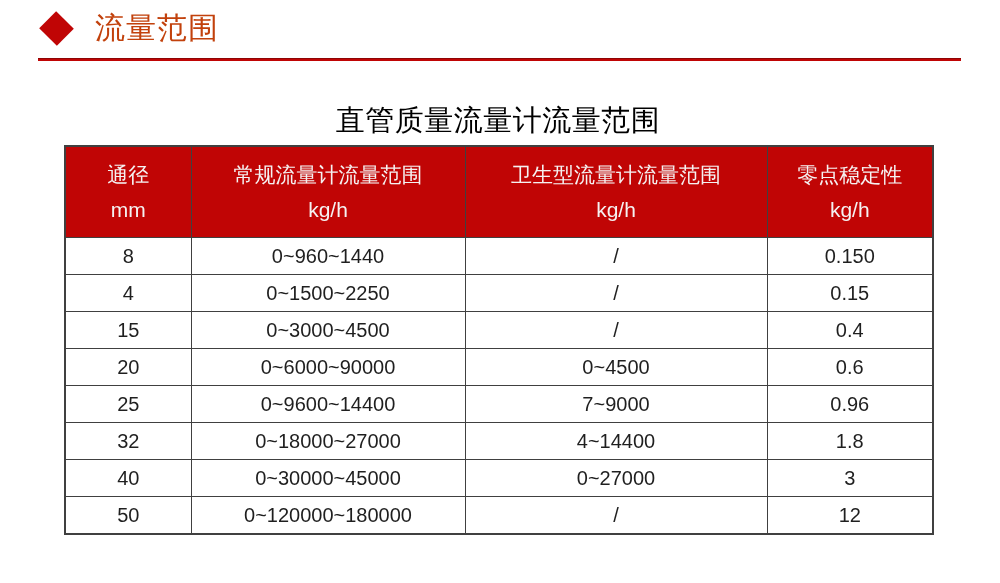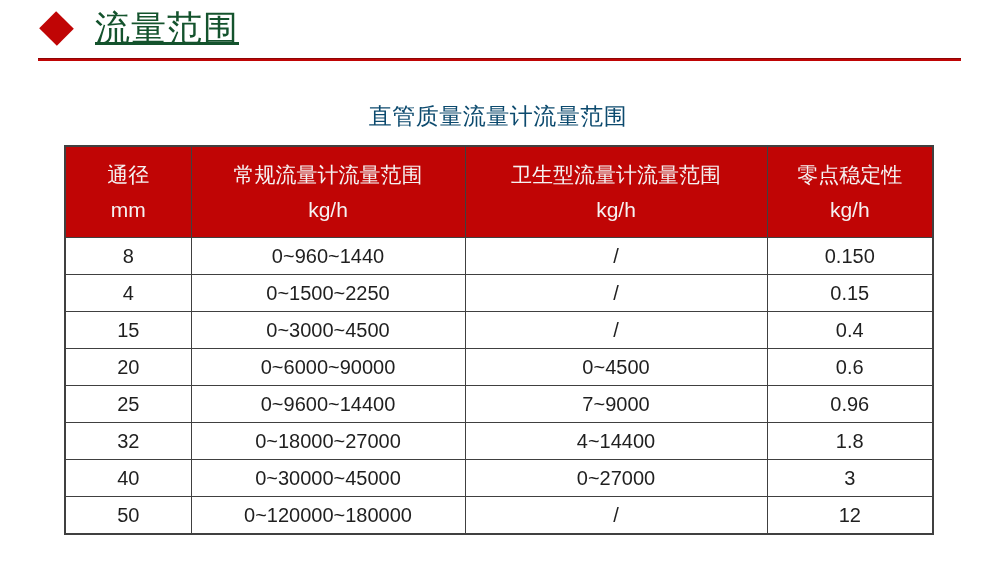--- a/index.html
+++ b/index.html
@@ -28,47 +28,46 @@
   .diamond {
     width: 25px;
     height: 25px;
     background: #c00505;
     transform: rotate(45deg) scaleY(0.96);
     margin-left: 6px;
     flex: 0 0 auto;
   }
   .section-title {
     margin: 0 0 0 26px;
-    font-size: 35px;
+    font-size: 30px;
     font-weight: 400;
-    color: #14532d;
+    color: #c2410c;
     letter-spacing: 1px;
     white-space: nowrap;
-    text-decoration: underline;
   }
   .red-rule {
     position: absolute;
     top: 58px;
     left: 38px;
     width: 923px;
     height: 3px;
     background: #c00505;
     border-top: 1px solid #8e0404;
     box-sizing: border-box;
   }
 
   
   .table-title {
     position: absolute;
     top: 101px;
     left: 64px;
     width: 868px;
     text-align: center;
-    font-size: 23px;
-    color: #0c4a6e;
+    font-size: 29px;
+    color: #000000;
     letter-spacing: 0.5px;
   }
 
   
   .spec-table {
     position: absolute;
     top: 145px;
     left: 64px;
     width: 868px;
     border-collapse: collapse;

